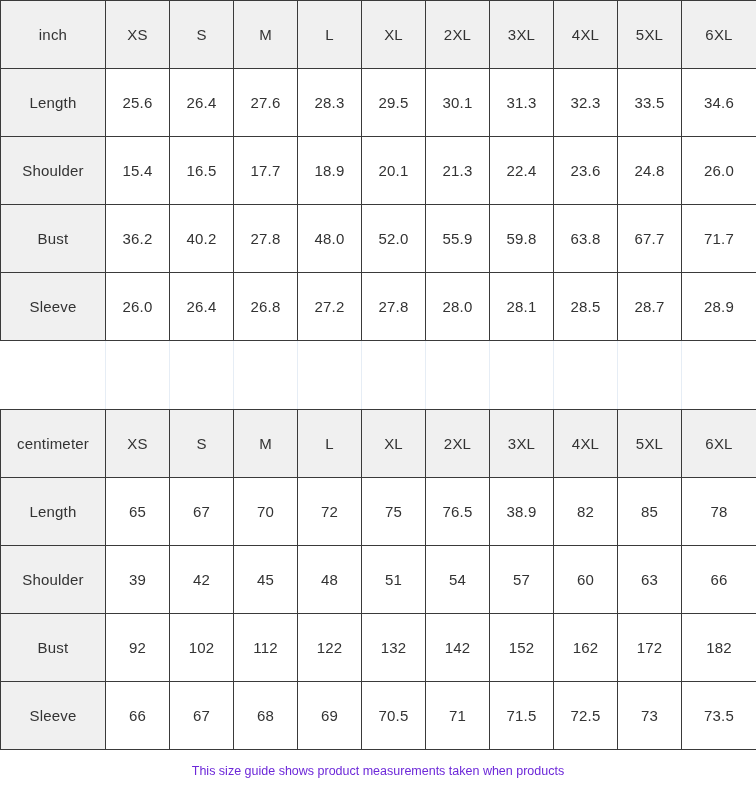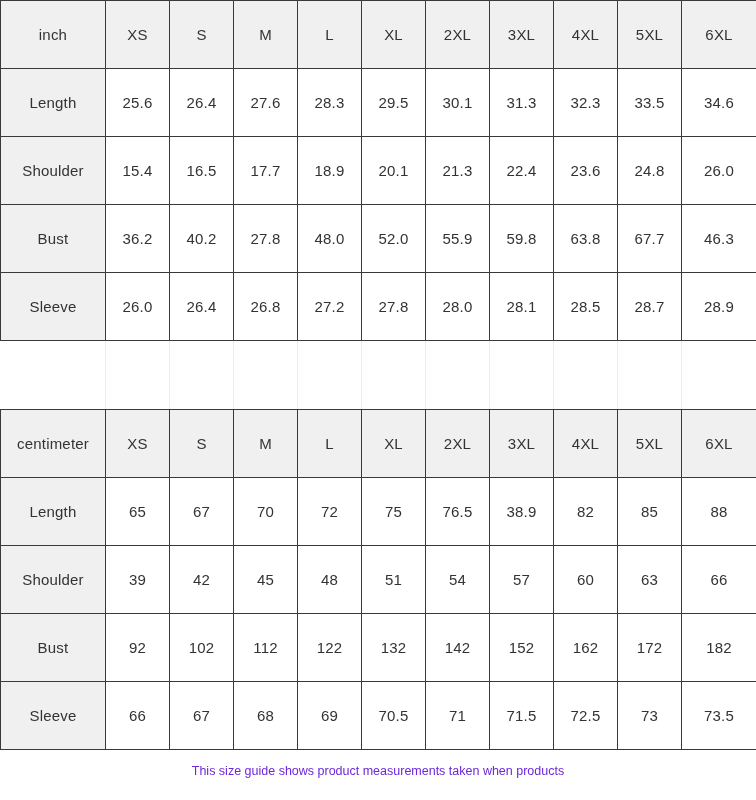--- a/index.html
+++ b/index.html
@@ -144,21 +144,21 @@
         <th class="row-label">Bust</th>
         <td>36.2</td>
         <td>40.2</td>
         <td>27.8</td>
         <td>48.0</td>
         <td>52.0</td>
         <td>55.9</td>
         <td>59.8</td>
         <td>63.8</td>
         <td>67.7</td>
-        <td>46.3</td>
+        <td>71.7</td>
       </tr>
       <tr>
         <th class="row-label">Sleeve</th>
         <td>26.0</td>
         <td>26.4</td>
         <td>26.8</td>
         <td>27.2</td>
         <td>27.8</td>
         <td>28.0</td>
         <td>28.1</td>
@@ -216,21 +216,21 @@
         <th class="row-label">Length</th>
         <td>65</td>
         <td>67</td>
         <td>70</td>
         <td>72</td>
         <td>75</td>
         <td>76.5</td>
         <td>38.9</td>
         <td>82</td>
         <td>85</td>
-        <td>88</td>
+        <td>78</td>
       </tr>
       <tr>
         <th class="row-label">Shoulder</th>
         <td>39</td>
         <td>42</td>
         <td>45</td>
         <td>48</td>
         <td>51</td>
         <td>54</td>
         <td>57</td>

